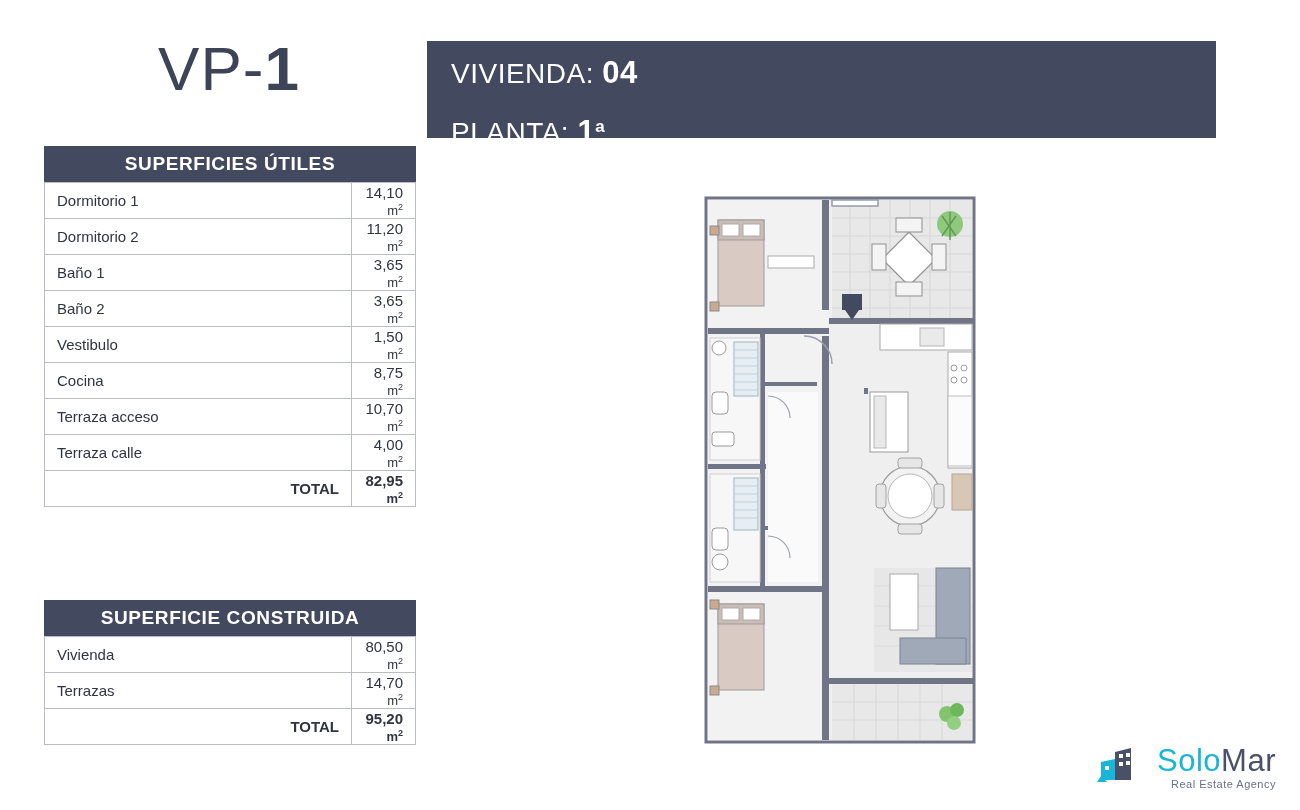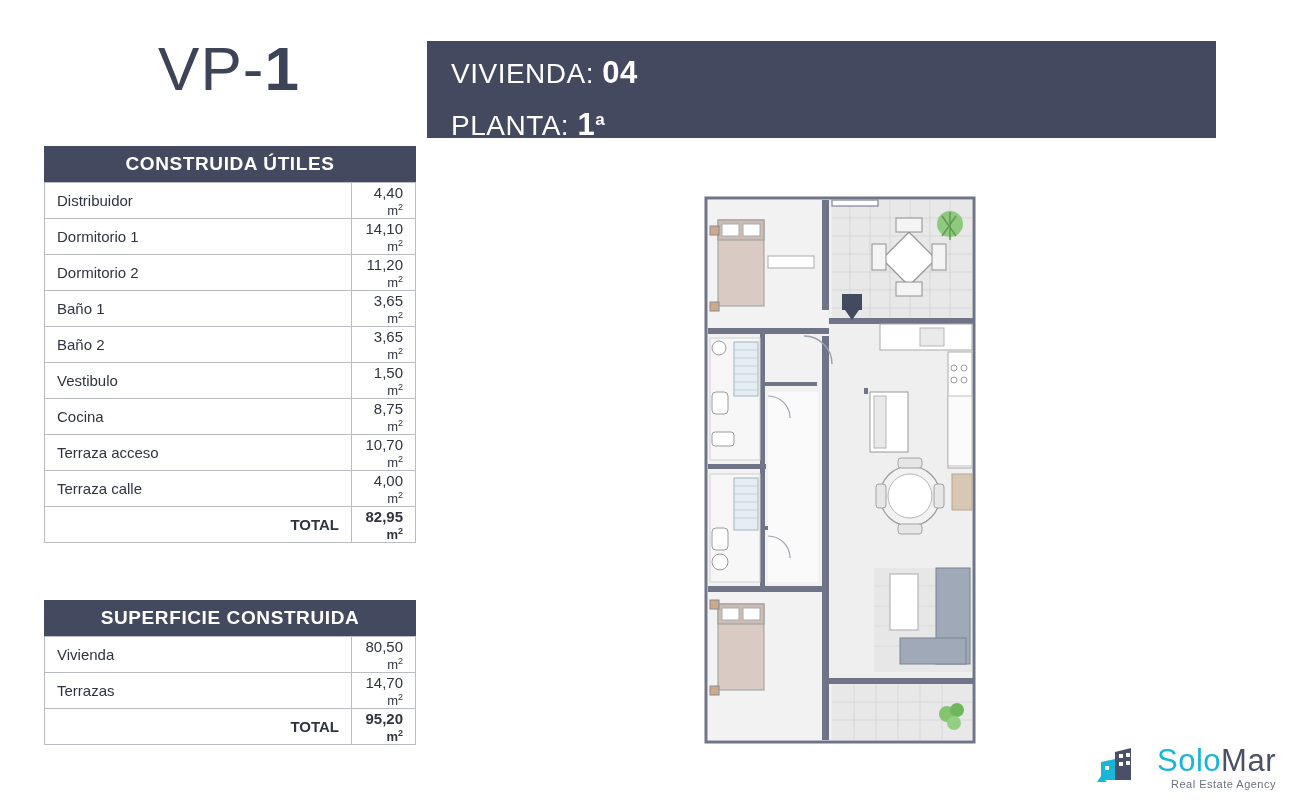--- a/index.html
+++ b/index.html
@@ -46,21 +46,21 @@
     padding: 0 0 18px 24px;
     box-sizing: border-box;
   }
   .header-line {
     font-size: 28px;
     font-weight: 300;
     letter-spacing: 0.5px;
     line-height: 1;
   }
   .header-line.first { margin-top: 16px; }
-  .header-line.second { margin-top: 21px; }
+  .header-line.second { margin-top: 28px; }
   .header-line .val {
     font-weight: 700;
     font-size: 31px;
   }
   .header-line .sup {
     font-size: 17px;
     vertical-align: super;
     font-weight: 700;
   }
 
@@ -149,27 +149,23 @@
     <span>VIVIENDA:</span>
     <span class="val">04</span>
   </div>
   <div class="header-line second">
     <span>PLANTA:</span>
     <span class="val">1</span><span class="sup">a</span>
   </div>
 </div>
 
 <div class="table-wrap t1">
-  <div class="tbl-head">CONSTRUIDA ÚTILES</div>
+  <div class="tbl-head">SUPERFICIES ÚTILES</div>
   <table class="surf">
     <tbody>
-      <tr>
-          <td class="label">Distribuidor</td>
-          <td class="value"><span>4,40</span> <span class="m2"><span>m</span><sup>2</sup></span></td>
-        </tr>
       <tr>
           <td class="label">Dormitorio 1</td>
           <td class="value"><span>14,10</span> <span class="m2"><span>m</span><sup>2</sup></span></td>
         </tr>
       <tr>
           <td class="label">Dormitorio 2</td>
           <td class="value"><span>11,20</span> <span class="m2"><span>m</span><sup>2</sup></span></td>
         </tr>
       <tr>
           <td class="label">Baño 1</td>

